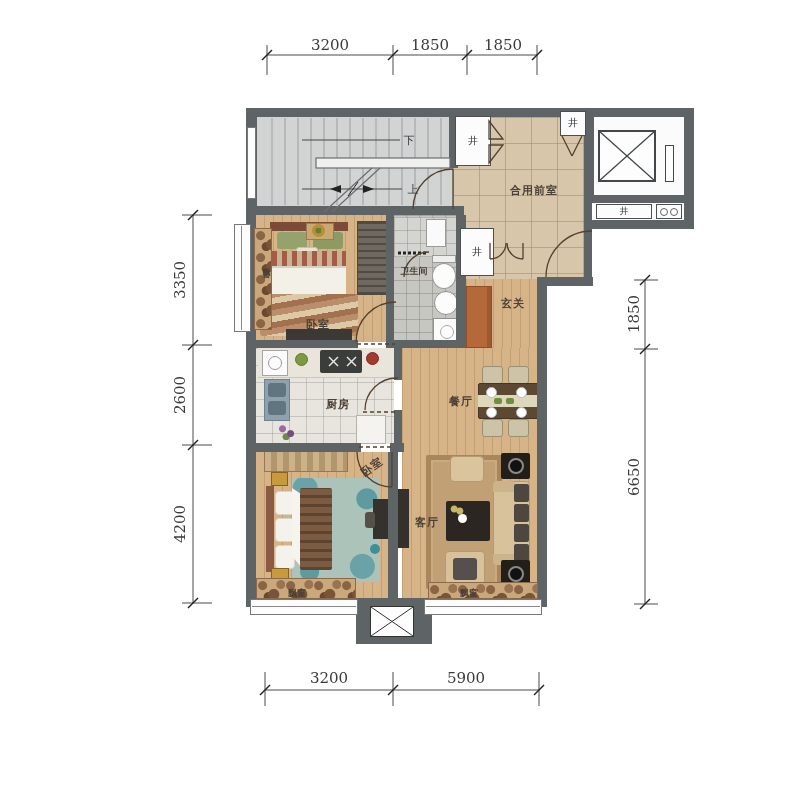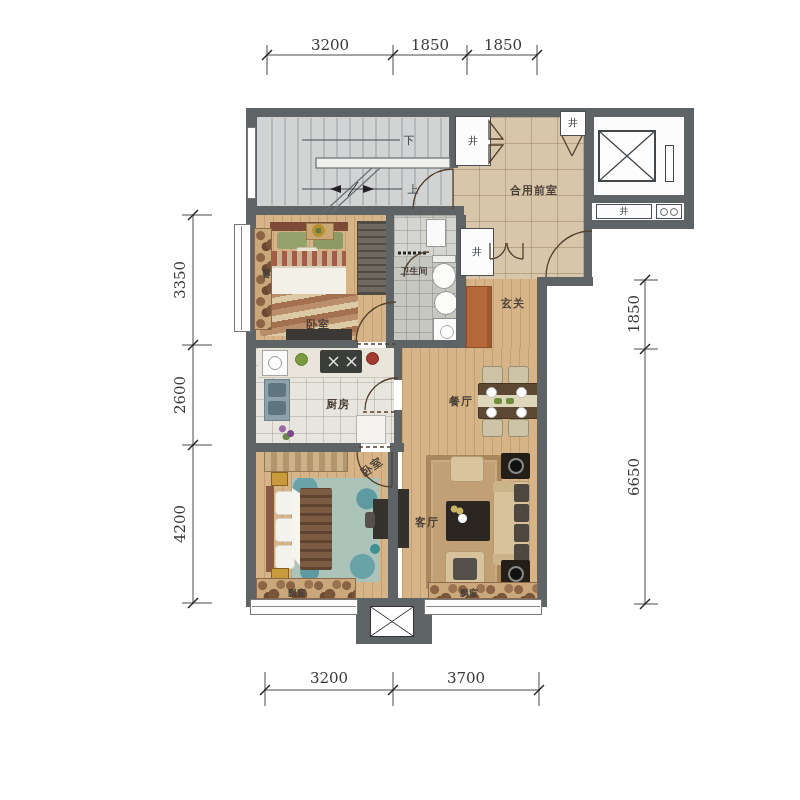--- a/index.html
+++ b/index.html
@@ -284,21 +284,21 @@
       <line x1="640" y1="285" x2="650" y2="275"></line>
         <line x1="640" y1="354" x2="650" y2="344"></line>
       <line x1="640" y1="609" x2="650" y2="599"></line>
     </g>
   </svg>
 
   <div class="dim" style="left:330px;top:45px;">3200</div>
   <div class="dim" style="left:430px;top:45px;">1850</div>
   <div class="dim" style="left:503px;top:45px;">1850</div>
   <div class="dim" style="left:329px;top:678px;">3200</div>
-  <div class="dim" style="left:466px;top:678px;">3700</div>
+  <div class="dim" style="left:466px;top:678px;">5900</div>
   <div class="dim vert" style="left:180px;top:280px;">3350</div>
   <div class="dim vert" style="left:180px;top:395px;">2600</div>
   <div class="dim vert" style="left:180px;top:524px;">4200</div>
   <div class="dim vert" style="left:634px;top:314px;">1850</div>
   <div class="dim vert" style="left:634px;top:477px;">6650</div>
 
   <div class="rlabel" style="left:534px;top:190px;">合用前室</div>
   <div class="shaftlabel" style="left:473px;top:141px;">井</div>
   <div class="shaftlabel" style="left:573px;top:123px;">井</div>
   <div class="shaftlabel" style="left:624px;top:211px;font-size:9px;">井</div>

